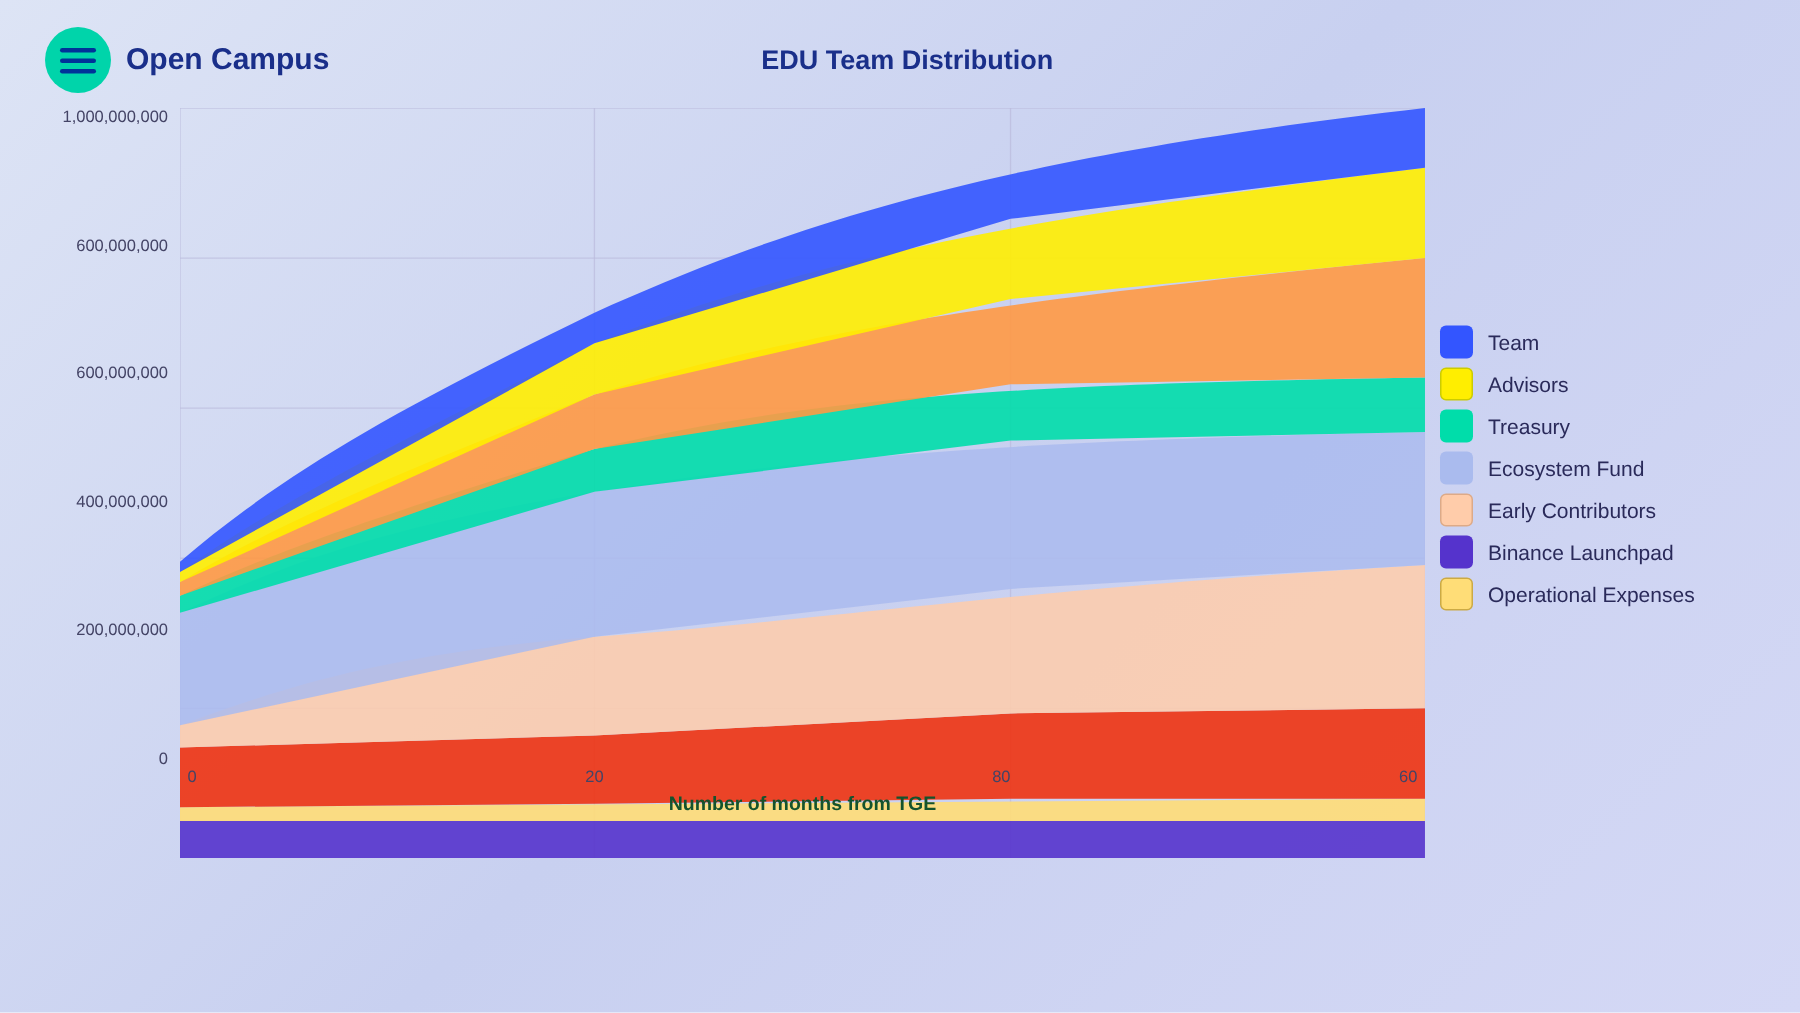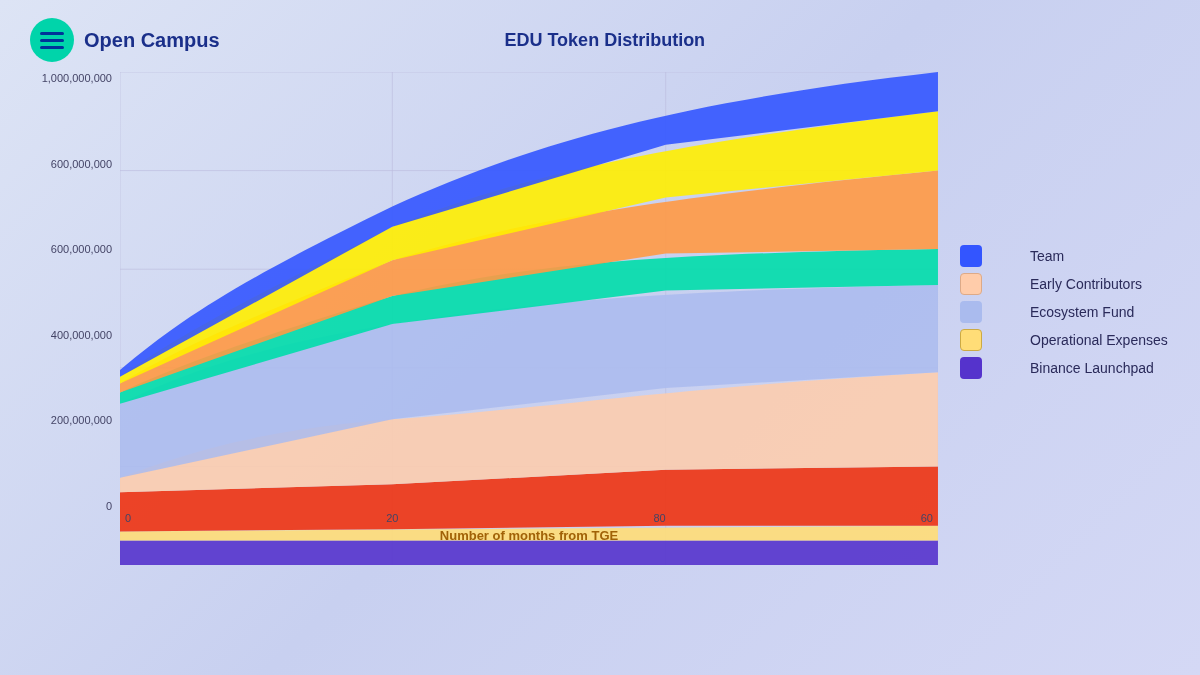--- a/index.html
+++ b/index.html
@@ -49,21 +49,21 @@
     .chart-title {
       font-size: 18px;
       font-weight: 700;
       color: #1a2f8a;
       text-align: center;
       flex: 1;
     }
     .main-content {
       display: flex;
       padding: 0 20px 10px 20px;
-      gap: 22px;
+      gap: 10px;
     }
     .chart-area {
       flex: 1;
       position: relative;
     }
     .legend {
       width: 220px;
       display: flex;
       flex-direction: column;
       justify-content: center;
@@ -78,21 +78,20 @@
     .legend-color {
       width: 22px;
       height: 22px;
       border-radius: 4px;
       flex-shrink: 0;
     }
     .legend-label {
       font-size: 14px;
       color: #2a2a5a;
       font-weight: 500;
-      margin-left: 38px;
     }
     .chart-container {
       position: relative;
       width: 100%;
       height: 480px;
     }
     .y-axis-labels {
       position: absolute;
       left: 0;
       top: 0;
@@ -131,38 +130,38 @@
       justify-content: space-between;
       padding: 0 5px;
     }
     .x-label {
       font-size: 11px;
       color: #444466;
       text-align: center;
     }
     .x-axis-title {
       font-size: 13px;
-      color: #a16207;
+      color: #14532d;
       font-weight: 600;
       margin-top: 4px;
     }
   </style>
 </head>
 <body>
 
 <div class="header">
   <div class="logo">
     <div class="logo-icon">
       <div class="logo-line"></div>
       <div class="logo-line"></div>
       <div class="logo-line"></div>
     </div>
     <span class="logo-text">Open Campus</span>
   </div>
-  <div class="chart-title">EDU Token Distribution</div>
+  <div class="chart-title">EDU Team Distribution</div>
   <div style="width:180px"></div>
 </div>
 
 <div class="main-content">
   <div class="chart-area">
     <div class="chart-container">
 
       <div class="y-axis-labels">
         <span class="y-label">1,000,000,000</span>
         <span class="y-label">600,000,000</span>
@@ -222,29 +221,37 @@
       </div>
     </div>
   </div>
 
   <div class="legend">
     <div class="legend-item">
       <div class="legend-color" style="background:#3355ff;"></div>
       <span class="legend-label">Team</span>
     </div>
     <div class="legend-item">
+      <div class="legend-color" style="background:#ffee00; border:1px solid #cccc00;"></div>
+      <span class="legend-label">Advisors</span>
+    </div>
+    <div class="legend-item">
+      <div class="legend-color" style="background:#00ddaa;"></div>
+      <span class="legend-label">Treasury</span>
+    </div>
+    <div class="legend-item">
+      <div class="legend-color" style="background:#aabbee;"></div>
+      <span class="legend-label">Ecosystem Fund</span>
+    </div>
+    <div class="legend-item">
       <div class="legend-color" style="background:#ffccaa; border:1px solid #ddaa88;"></div>
       <span class="legend-label">Early Contributors</span>
     </div>
     <div class="legend-item">
-      <div class="legend-color" style="background:#aabbee;"></div>
-      <span class="legend-label">Ecosystem Fund</span>
+      <div class="legend-color" style="background:#5533cc;"></div>
+      <span class="legend-label">Binance Launchpad</span>
     </div>
     <div class="legend-item">
       <div class="legend-color" style="background:#ffdd77; border:1px solid #ccaa44;"></div>
       <span class="legend-label">Operational Expenses</span>
     </div>
-    <div class="legend-item">
-      <div class="legend-color" style="background:#5533cc;"></div>
-      <span class="legend-label">Binance Launchpad</span>
-    </div>
   </div>
 </div>
 
 </body></html>

